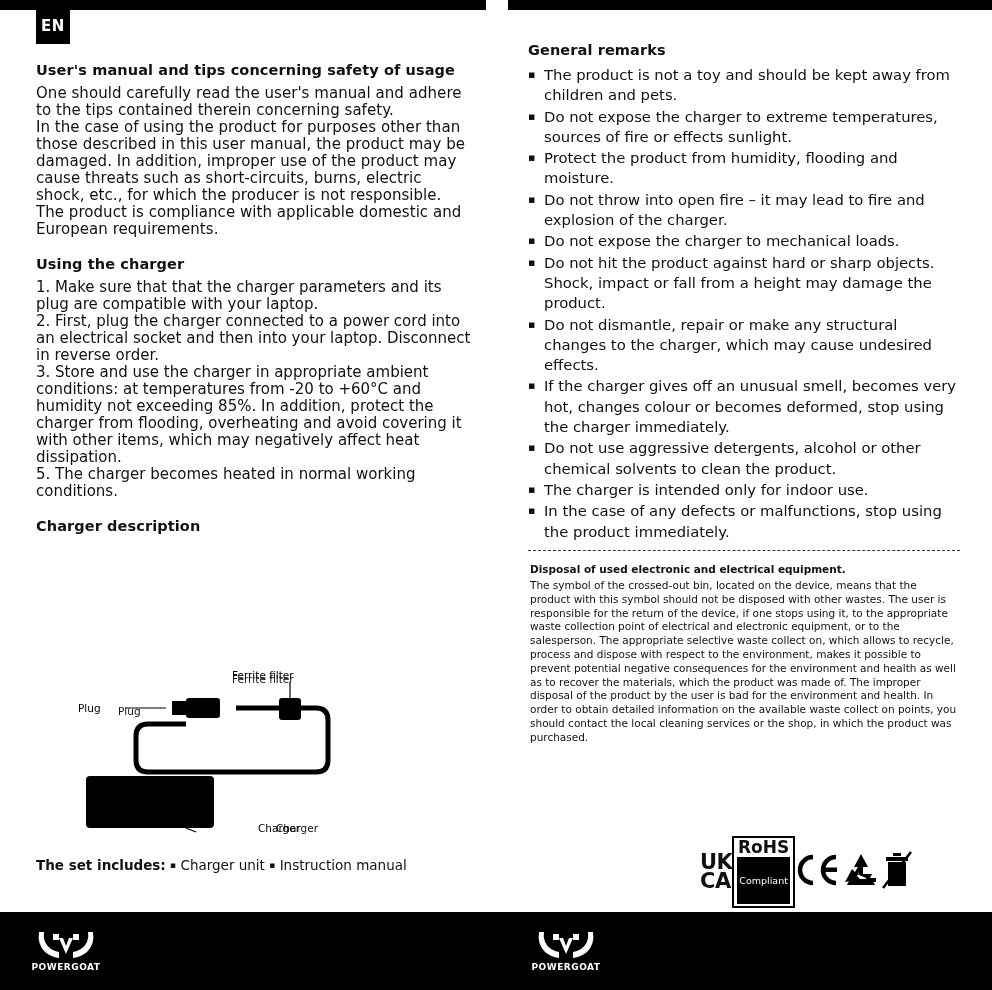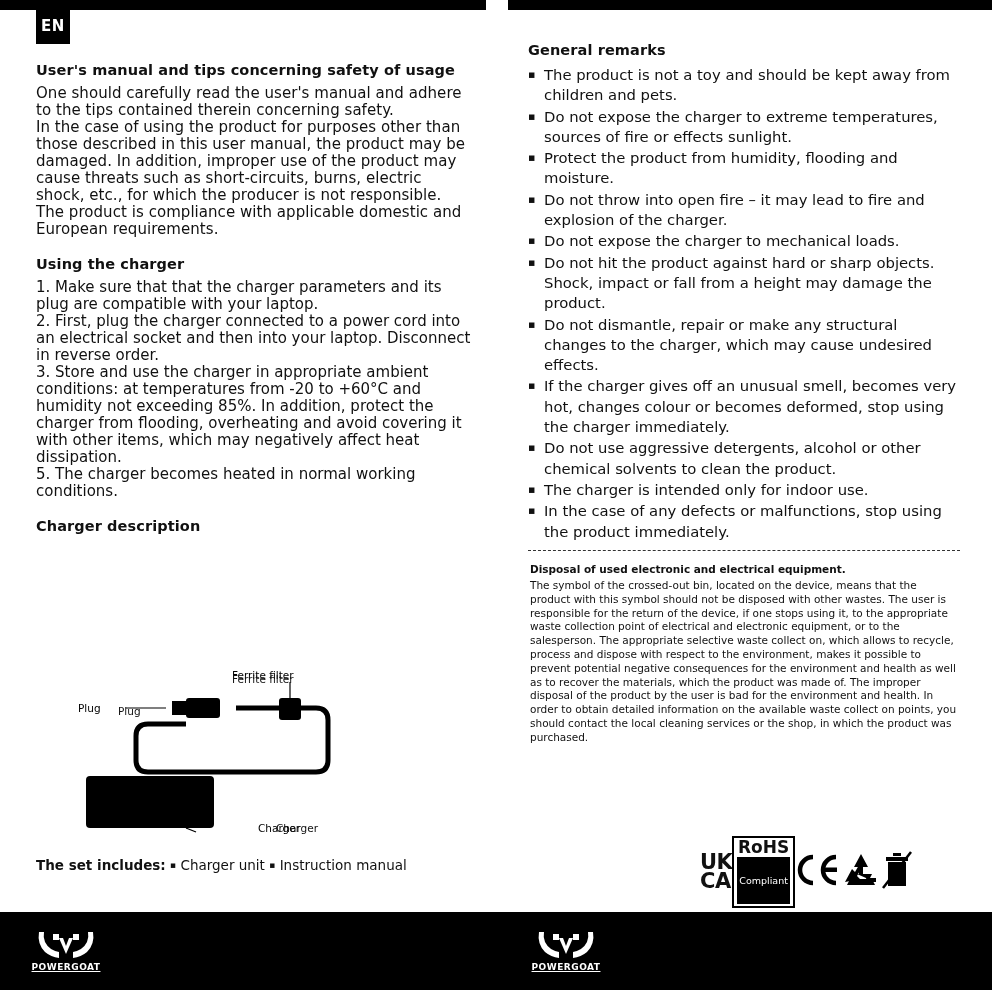--- a/index.html
+++ b/index.html
@@ -199,21 +199,20 @@
     height: 78px;
     background: #000;
   }
   .logo {
     position: absolute;
     top: 16px;
     width: 120px;
     height: 52px;
     color: #fff;
     text-align: center;
-    text-decoration: underline;
   }
   .logo-mark { display:block; }
   .logo-text {
     display: block;
     font-size: 9px;
     font-weight: bold;
     letter-spacing: 0.5px;
     margin-top: -2px;
   }
   .logo-left { left: 6px; }

